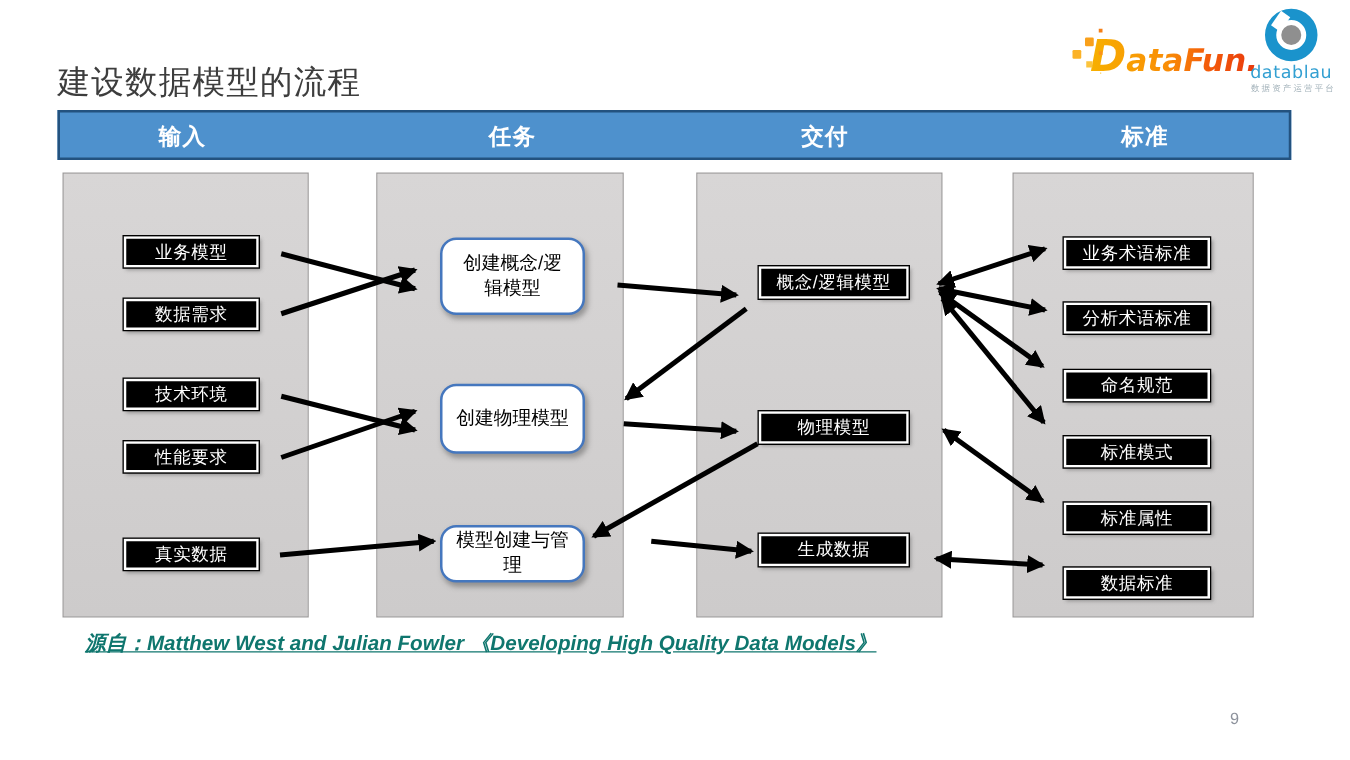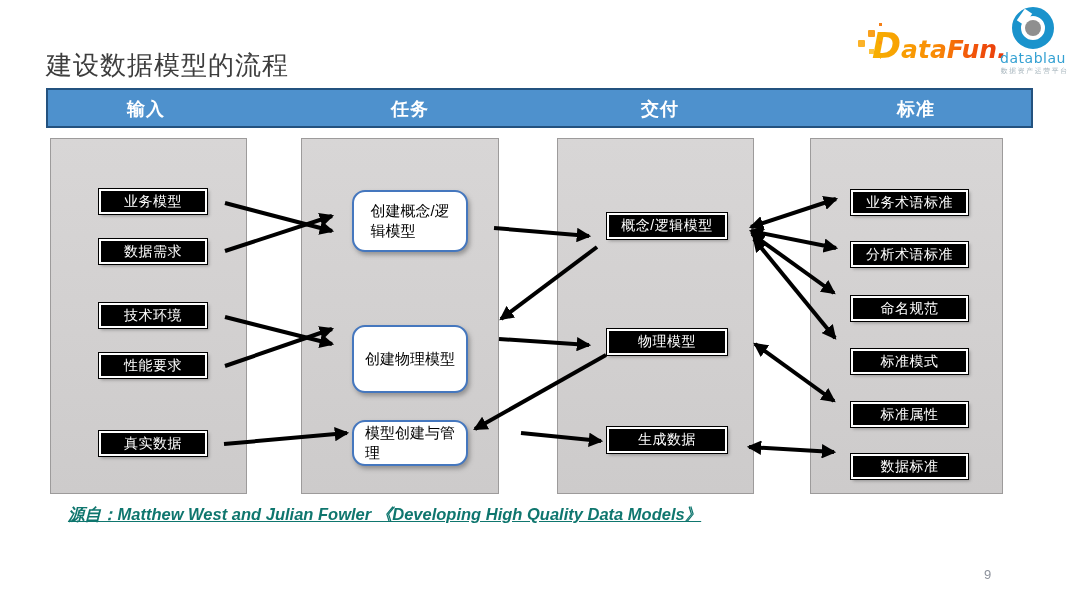--- a/index.html
+++ b/index.html
@@ -69,25 +69,25 @@
   .c1{left:99px;width:108px;height:25px}
   .c1.r1{top:189px}.c1.r2{top:239px}.c1.r3{top:303px}.c1.r4{top:353px}.c1.r5{top:431px}
   .c3{left:607px;width:120px;height:26px}
   .c3.r1{top:213px}.c3.r2{top:329px}.c3.r3{top:427px}
   .c4{left:851px;width:117px;height:25px}
   .c4.r1{top:190px}.c4.r2{top:242px}.c4.r3{top:296px}.c4.r4{top:349px}.c4.r5{top:402px}.c4.r6{top:454px}
   
   .tbox{
     position:absolute;left:352px;width:116px;box-sizing:border-box;z-index:3;
     background:#fff;border:2px solid #4577be;border-radius:13px;
-    display:flex;align-items:center;justify-content:center;
+    display:flex;align-items:center;justify-content:center;text-align:center;
     font-size:15px;color:#000;white-space:pre-line;line-height:1.35;
     box-shadow:2px 3px 4px rgba(90,90,90,.5);
   }
-  .t1{top:190px;height:62px}.t2{top:325px;height:68px}.t3{top:420px;height:46px}
+  .t1{top:190px;height:62px}.t2{top:307px;height:56px}.t3{top:420px;height:46px}
   
   .arrowsvg{position:absolute;left:0;top:0;z-index:6;pointer-events:none;}
   .arrow{stroke:#000;stroke-width:4;}
   
   .source{
     position:absolute;left:68px;top:504px;z-index:4;
     font-size:16.5px;font-weight:bold;font-style:italic;color:#0f766e;
     text-decoration:underline;white-space:nowrap;
   }
   .pagenum{position:absolute;left:984px;top:567px;font-size:13px;color:#8d929c;}

